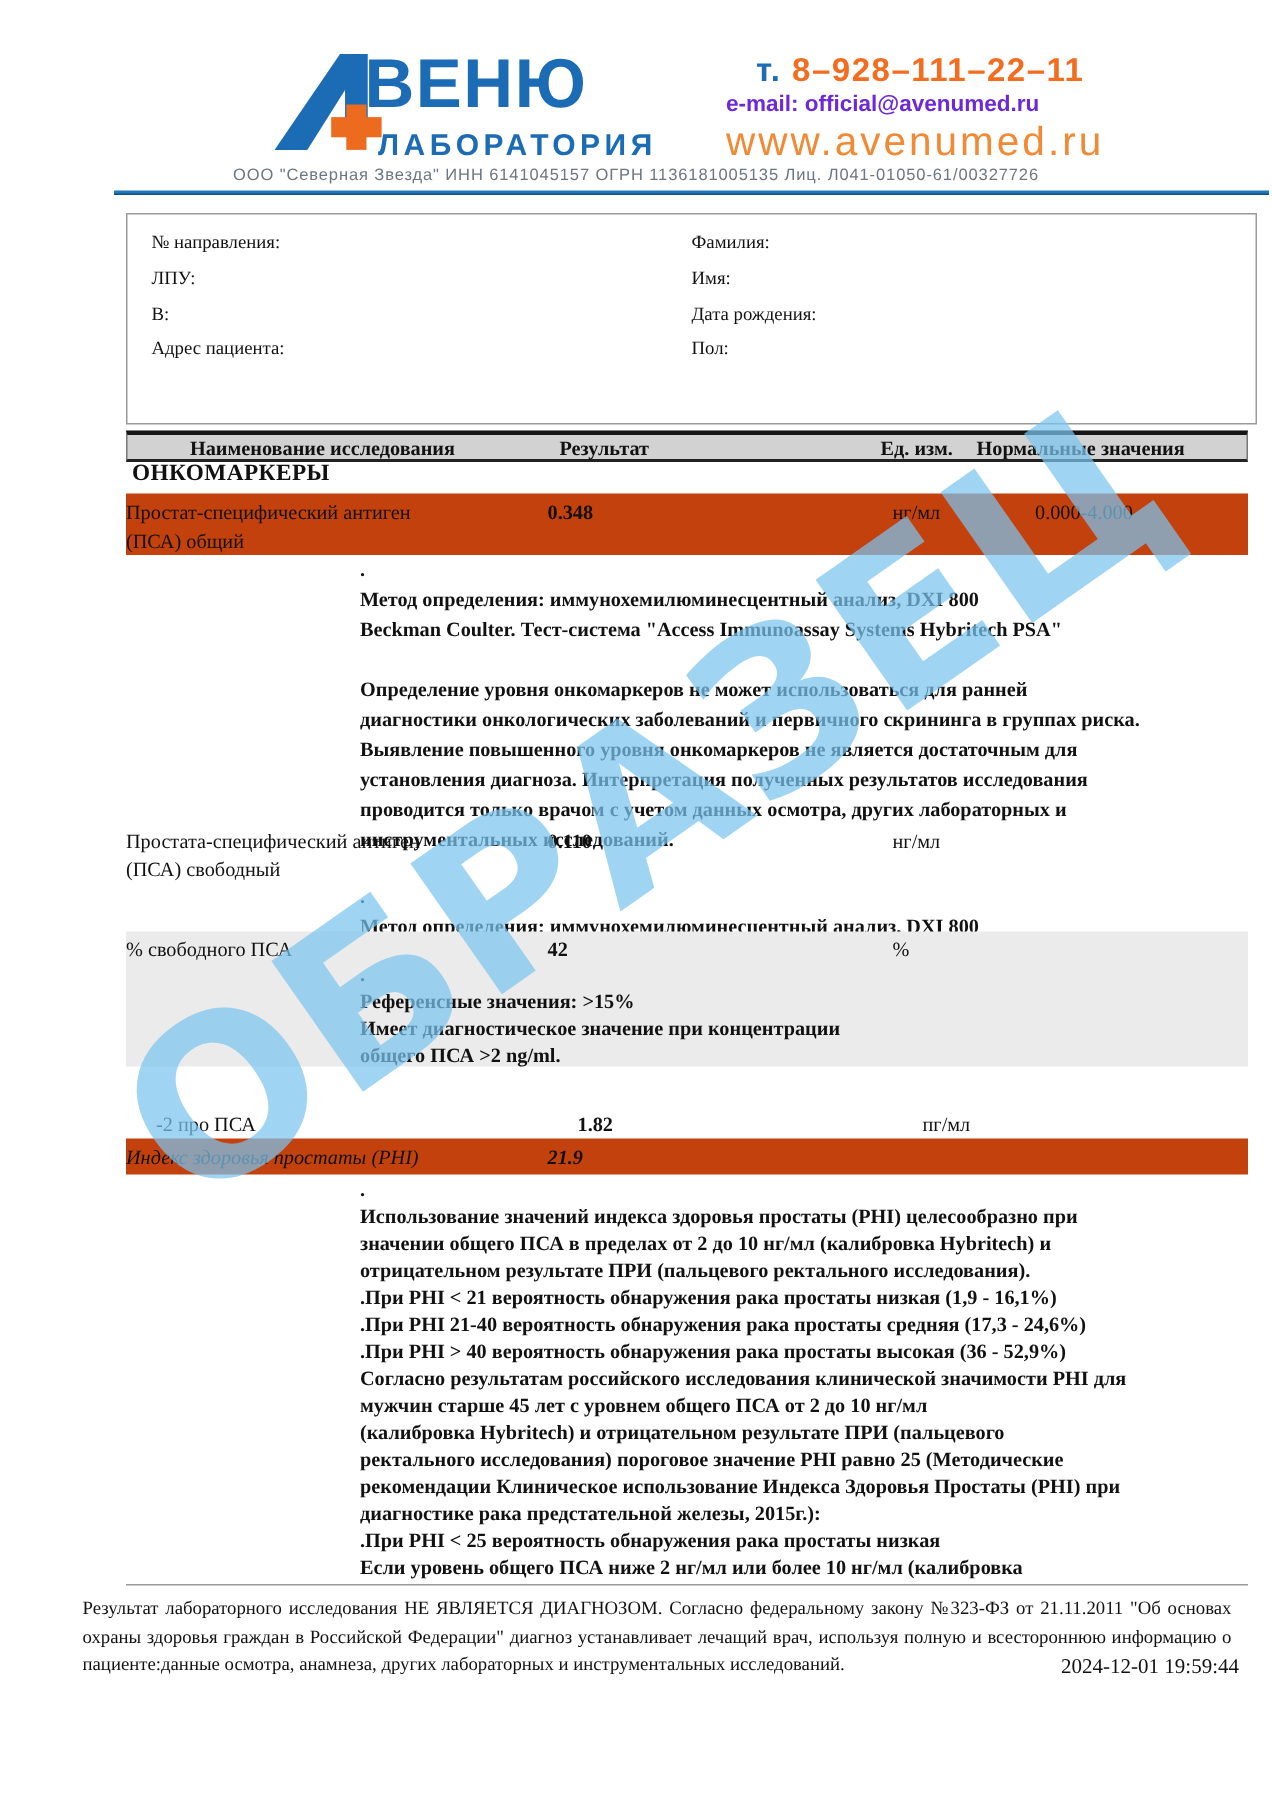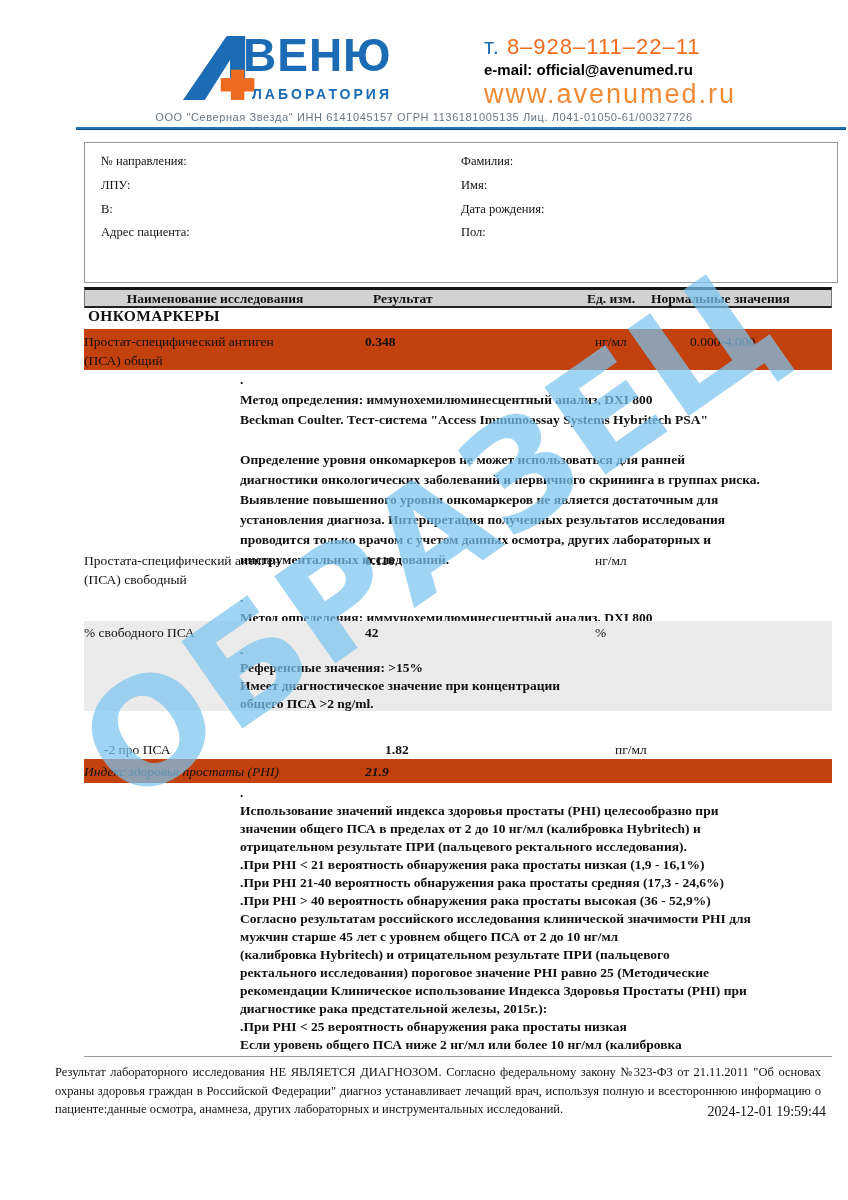--- a/index.html
+++ b/index.html
@@ -9,25 +9,25 @@
     font-family:"Liberation Serif", serif; color:#111; overflow:hidden;
     margin:0 auto;
   }
   .abs { position:absolute; }
 
   
   #logo-icon { left:183px; top:36px; width:84px; height:64px; }
   #brand { left:243px; top:28px; font-family:"Liberation Sans",sans-serif;
     font-weight:bold; font-size:46px; color:#1b6cb5; letter-spacing:1px; }
   #brand-sub { left:252px; top:86px; font-family:"Liberation Sans",sans-serif;
-    font-weight:bold; font-size:14px; color:#1b6cb5; letter-spacing:3px; }
+    font-weight:bold; font-size:20px; color:#1b6cb5; letter-spacing:3px; }
   #contact { left:484px; top:34px; width:280px; font-family:"Liberation Sans",sans-serif; }
-  #phone-line { font-weight:normal; font-size:22px; color:#f26d1f; letter-spacing:1px; }
+  #phone-line { font-weight:bold; font-size:22px; color:#f26d1f; letter-spacing:1px;margin-left:20px; }
   #phone-line .prefix { color:#1b6cb5; }
-  #email-line { font-weight:bold; font-size:15px; color:#000000; margin-top:1px; }
+  #email-line { font-weight:bold; font-size:15px; color:#6d28d9; margin-top:1px; }
   #www-line { font-size:27px; color:#f18a34; letter-spacing:2px; margin-top:1px; }
   #company-line { left:0; top:111px; width:848px; text-align:center;
     font-family:"Liberation Sans",sans-serif; font-size:11px; color:#6b7680; letter-spacing:0.6px; }
   #blue-rule { left:76px; top:127px; width:770px; height:3px;
     background:#1f78bd; border-bottom:1px solid #11507f; }
 
   
   #patient-box { left:84px; top:142px; width:754px; height:141px;
     border:1px solid #9a9a9a; font-size:12.5px; }
   .pt-label { position:absolute; white-space:nowrap; }

